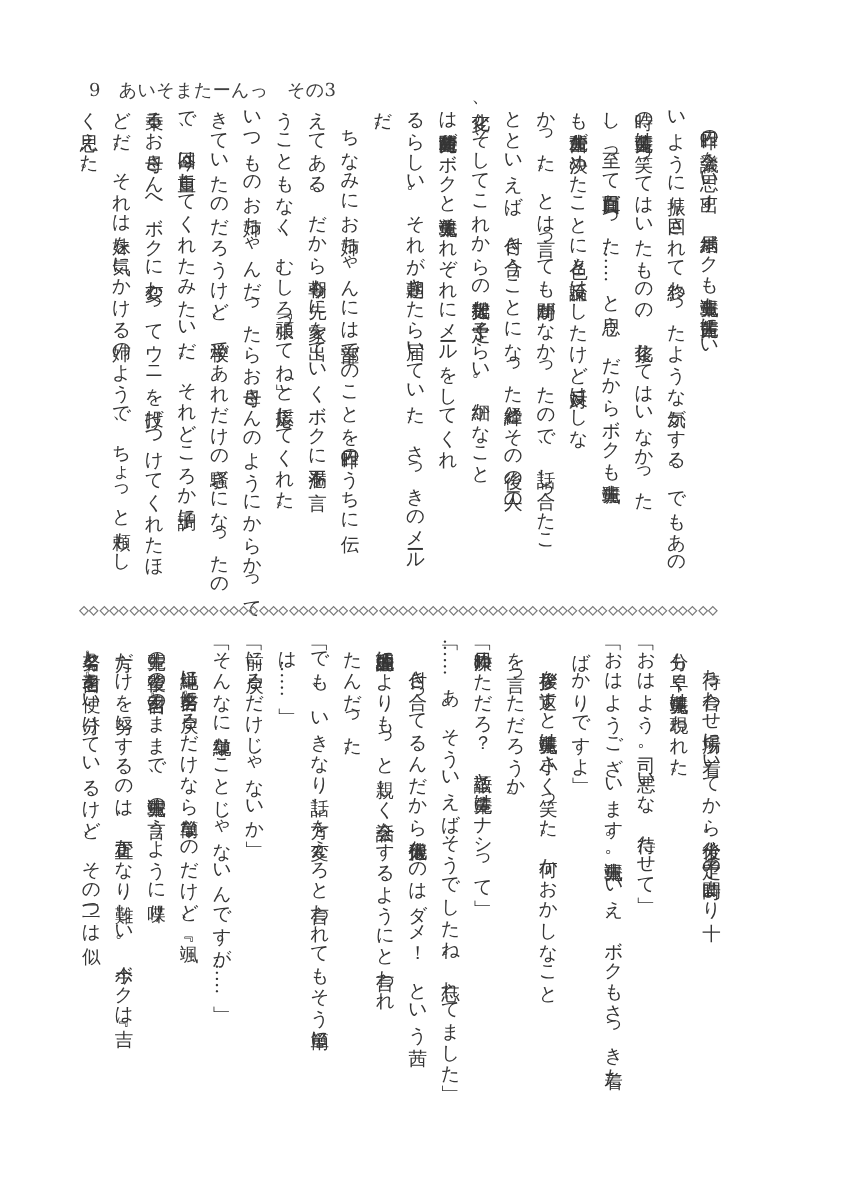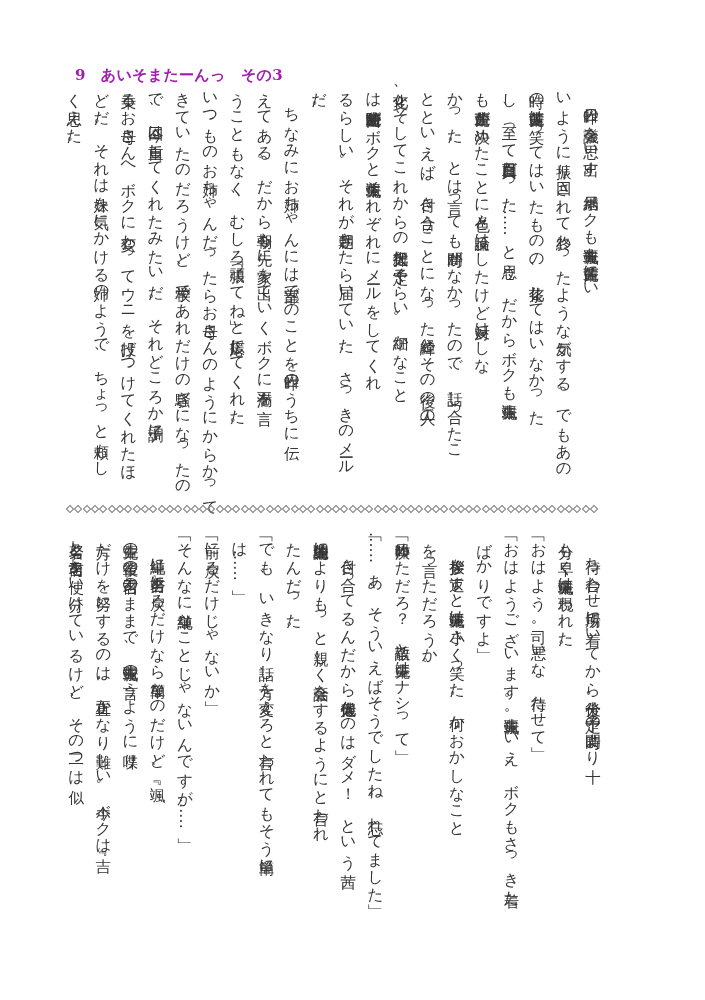--- a/index.html
+++ b/index.html
@@ -14,24 +14,23 @@
     overflow: hidden;
     font-family: "DejaVu Serif", "Liberation Serif", serif;
     color: #353535;
   }
   .running-header {
     position: absolute;
     left: 64px;
     top: 45px;
     font-size: 15px;
     line-height: 20px;
-    color: #a21caf;
+    color: #404040;
     white-space: pre;
     letter-spacing: 0.3px;
-    font-weight: bold;
   }
   .running-header .num { margin-right: 15px; }
   .vblock {
     position: absolute;
     writing-mode: vertical-rl;
     -webkit-writing-mode: vertical-rl;
     text-orientation: mixed;
     font-size: 15.5px;
     line-height: 27.2px;
     height: 406px;

